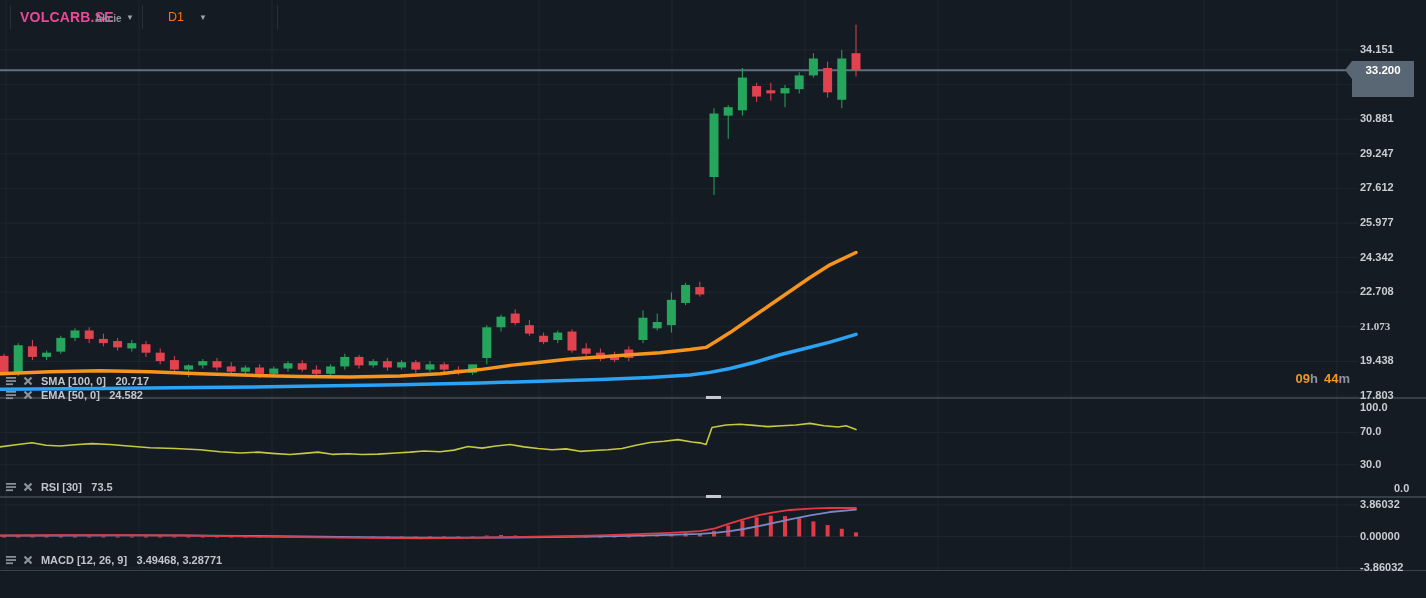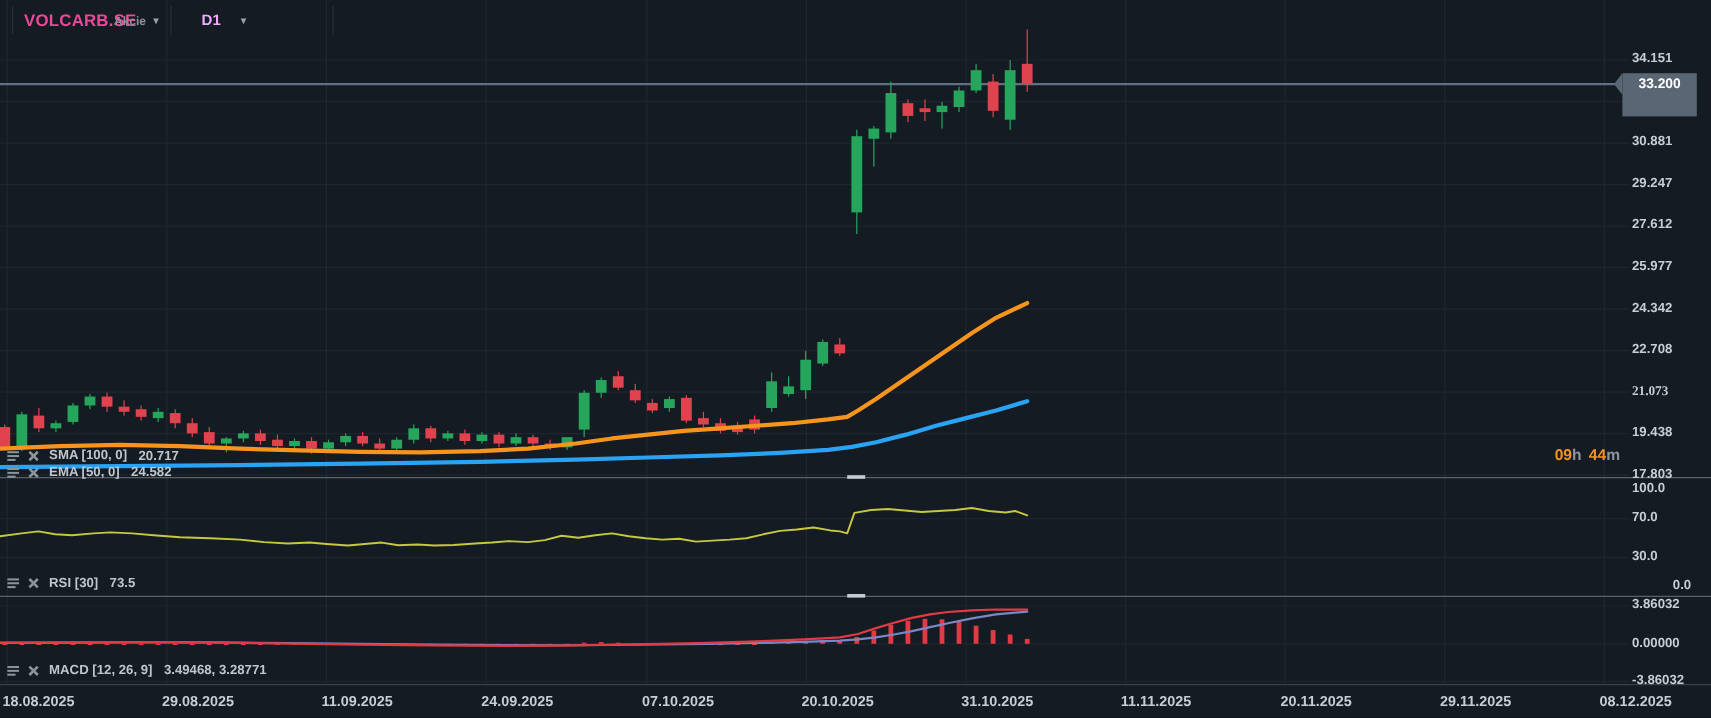--- a/index.html
+++ b/index.html
@@ -5,21 +5,21 @@
   html,body{margin:0;padding:0;background:#0d1318;}
   #app{position:relative;width:1426px;height:598px;background:#141b22;overflow:hidden;
        font-family:"Liberation Sans",sans-serif;-webkit-font-smoothing:antialiased;}
   #chart-svg{position:absolute;left:0;top:0;}
   
   .header{position:absolute;left:0;top:0;width:450px;height:34px;z-index:30;}
   .vsep{position:absolute;top:5px;width:1px;height:24px;background:#273039;}
   .symbol{position:absolute;left:20px;top:9px;font-size:14px;font-weight:bold;color:#ec4899;letter-spacing:.2px;cursor:pointer;}
   .mtype{position:absolute;left:95px;top:13px;font-size:10px;font-weight:bold;color:#8b929b;}
   .caret{position:absolute;font-size:8px;color:#9aa1a9;top:13px;cursor:pointer;}
-  .interval{position:absolute;left:168px;top:10px;font-size:12.5px;font-weight:bold;color:#f0abfc;cursor:pointer;}
+  .interval{position:absolute;left:168px;top:10px;font-size:12.5px;font-weight:normal;color:#f97316;cursor:pointer;}
   
   .ind{position:absolute;left:6px;height:14px;z-index:25;white-space:nowrap;}
   .ind .ic{display:inline-block;vertical-align:middle;margin-right:3px;cursor:pointer;line-height:0;}
   .ind-label,.ind-value{vertical-align:middle;font-size:11px;font-weight:bold;color:#c0c5cc;}
   .ind-value{margin-left:5px;}
   
   .tick{position:absolute;font-size:11px;font-weight:bold;color:#c8ccd3;white-space:nowrap;}
   .ttick{position:absolute;top:577px;font-size:12px;font-weight:bold;color:#c8ccd3;white-space:nowrap;}
   #price-axis{position:absolute;right:0;top:0;width:74px;height:572px;z-index:20;cursor:ns-resize;}
   #time-axis{position:absolute;left:0;top:571px;width:1426px;height:27px;z-index:20;cursor:ew-resize;}
@@ -357,33 +357,20 @@
       <div class="tick" style="left: 8px; top: 354.401px;">19.438</div>
       <div class="tick" style="left: 8px; top: 389.005px;">17.803</div>
       <div class="tick" style="left: 8px; top: 401px;">100.0</div>
       <div class="tick" style="left: 8px; top: 425.3px;">70.0</div>
       <div class="tick" style="left: 8px; top: 457.7px;">30.0</div>
       <div class="tick" style="left: 8px; top: 482px; padding-left: 34px;">0.0</div>
       <div class="tick" style="left: 8px; top: 498px;">3.86032</div>
       <div class="tick" style="left: 8px; top: 529.5px;">0.00000</div>
       <div class="tick" style="left: 8px; top: 561px;">-3.86032</div>
     </div>
-  <div id="time-axis">
-      <div class="ttick" style="left: 2px; top: 6px;">18.08.2025</div>
-      <div class="ttick" style="left: 135px; top: 6px;">29.08.2025</div>
-      <div class="ttick" style="left: 268px; top: 6px;">11.09.2025</div>
-      <div class="ttick" style="left: 401px; top: 6px;">24.09.2025</div>
-      <div class="ttick" style="left: 535px; top: 6px;">07.10.2025</div>
-      <div class="ttick" style="left: 668px; top: 6px;">20.10.2025</div>
-      <div class="ttick" style="left: 801px; top: 6px;">31.10.2025</div>
-      <div class="ttick" style="left: 934px; top: 6px;">11.11.2025</div>
-      <div class="ttick" style="left: 1067px; top: 6px;">20.11.2025</div>
-      <div class="ttick" style="left: 1200px; top: 6px;">29.11.2025</div>
-      <div class="ttick" style="left: 1333px; top: 6px;">08.12.2025</div>
-    </div>
 
   <div id="price-tag">
     <div class="tag-arrow"></div>
     <span>33.200</span>
   </div>
 
   <div id="countdown">
     <span class="cd-num">09</span><span class="cd-unit">h</span><span class="cd-num">44</span><span class="cd-unit" style="margin-right:0">m</span>
   </div>
 

